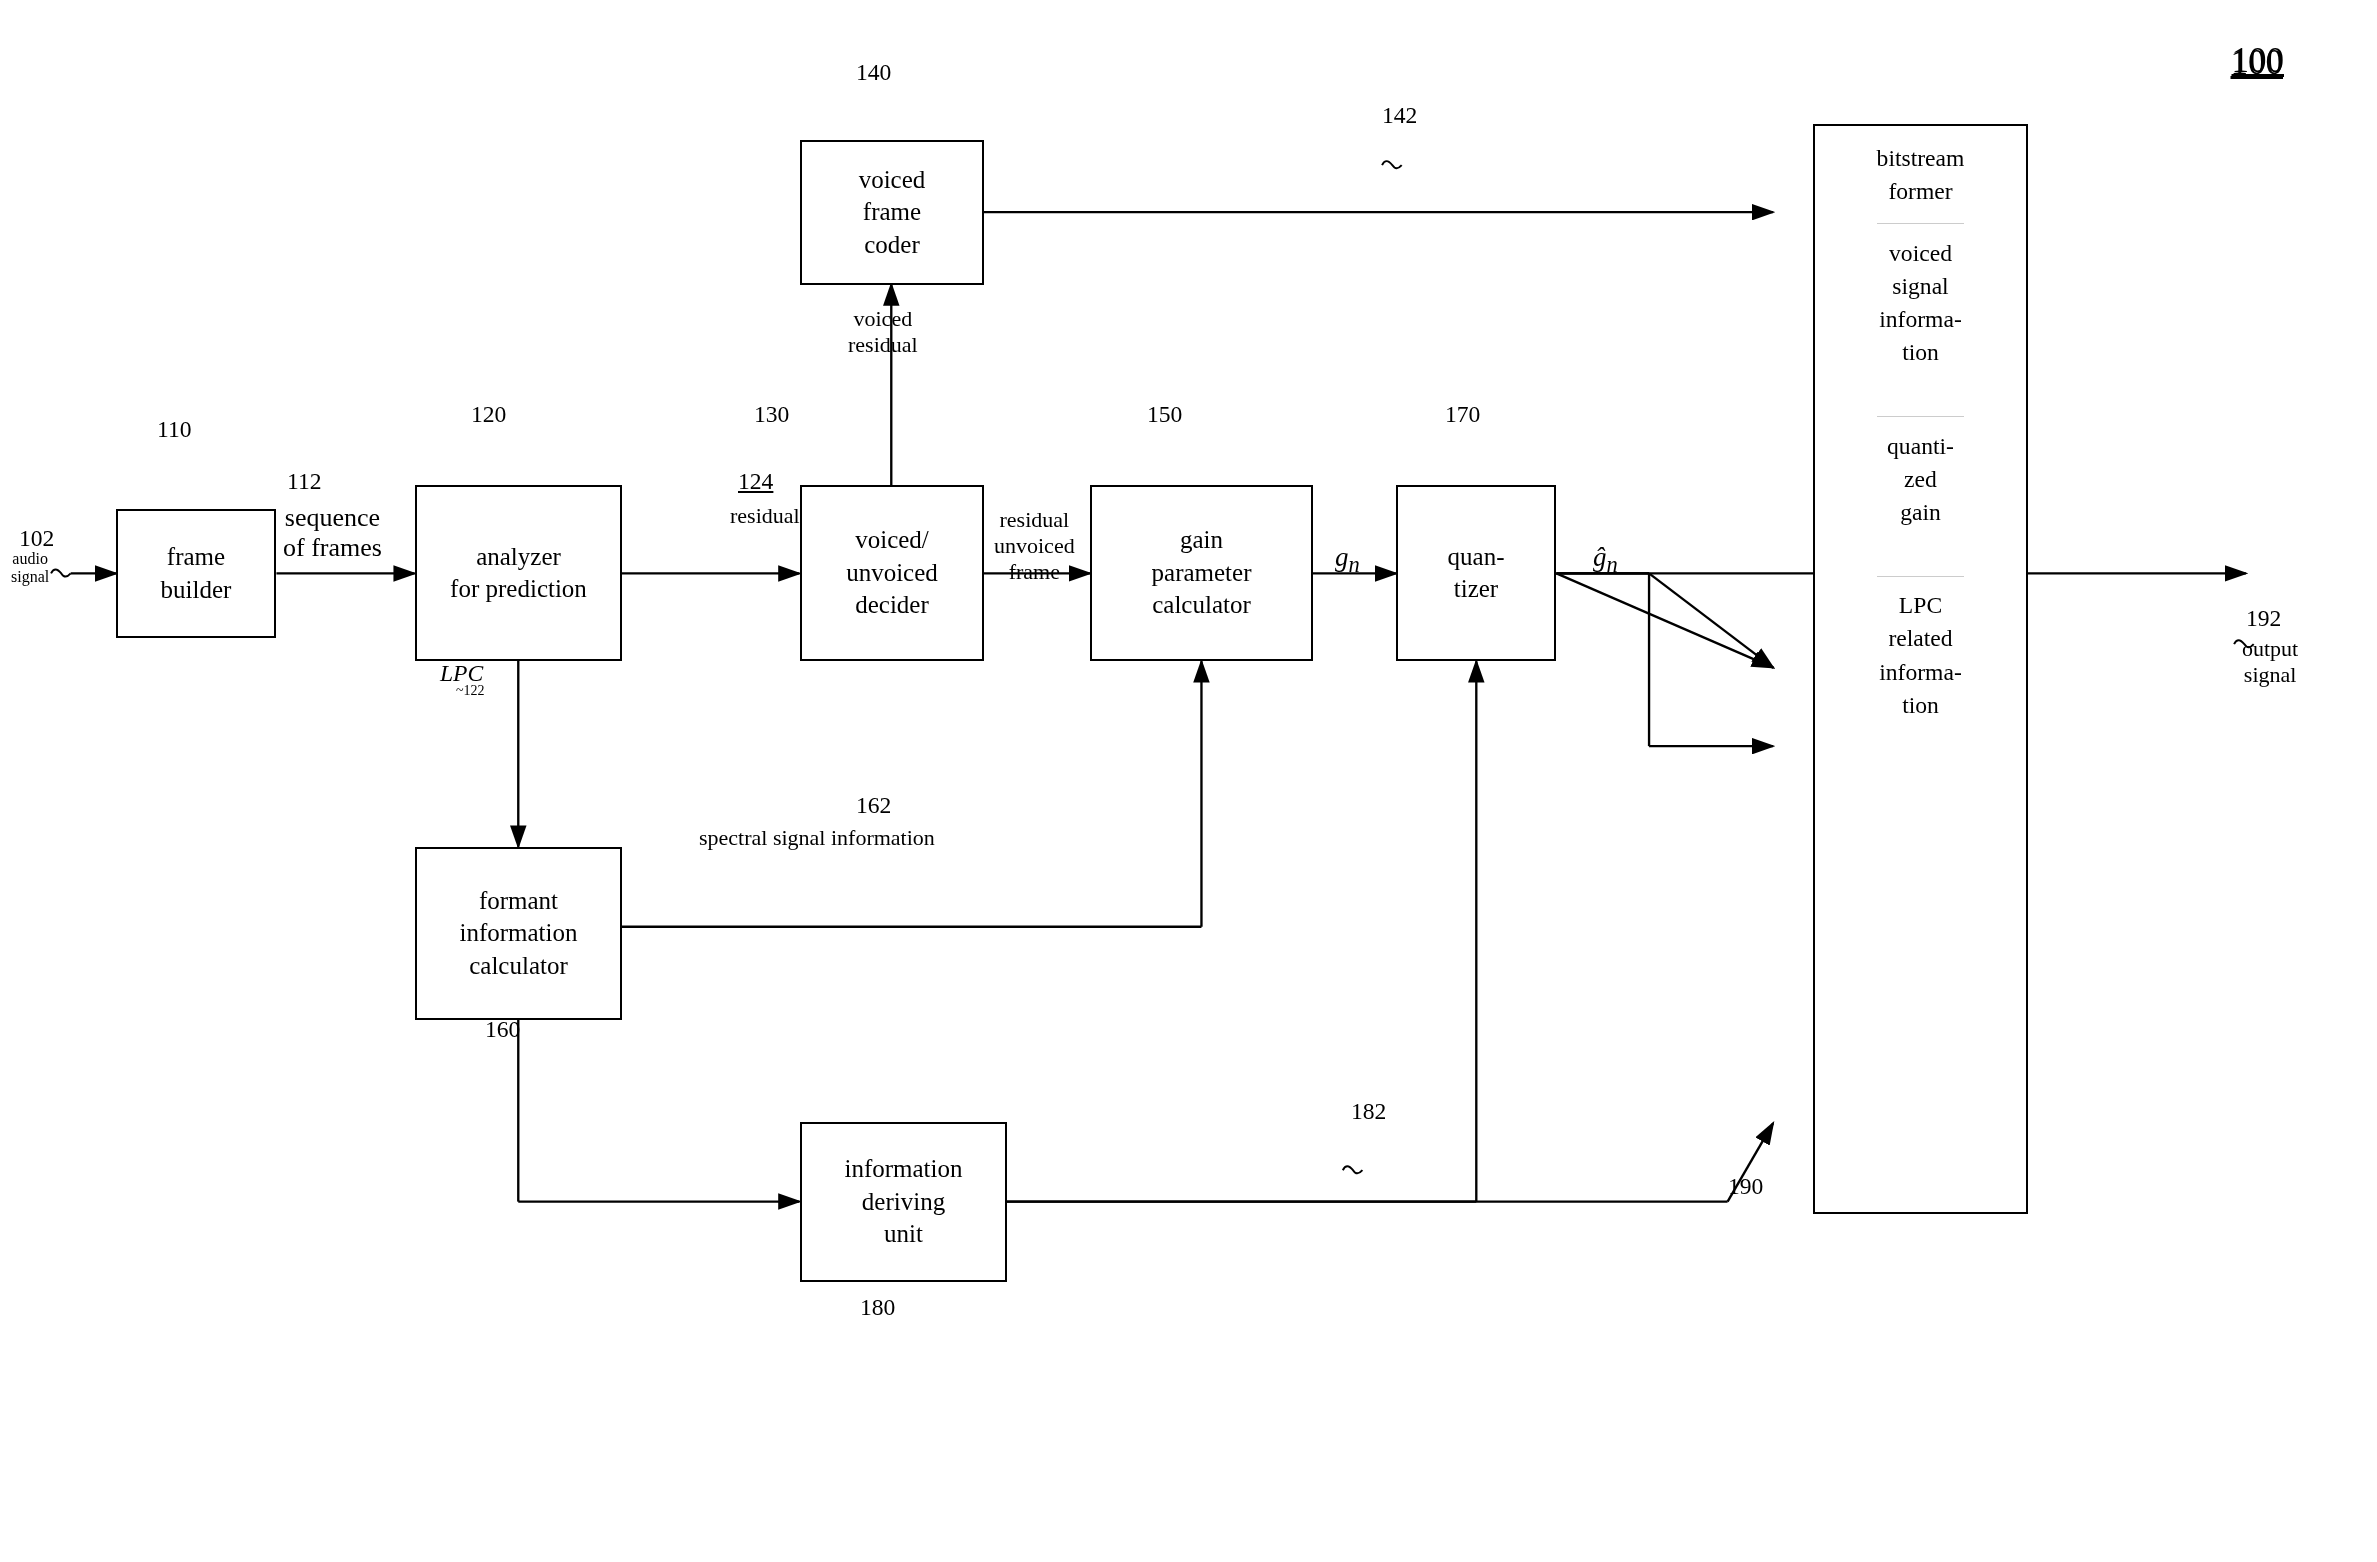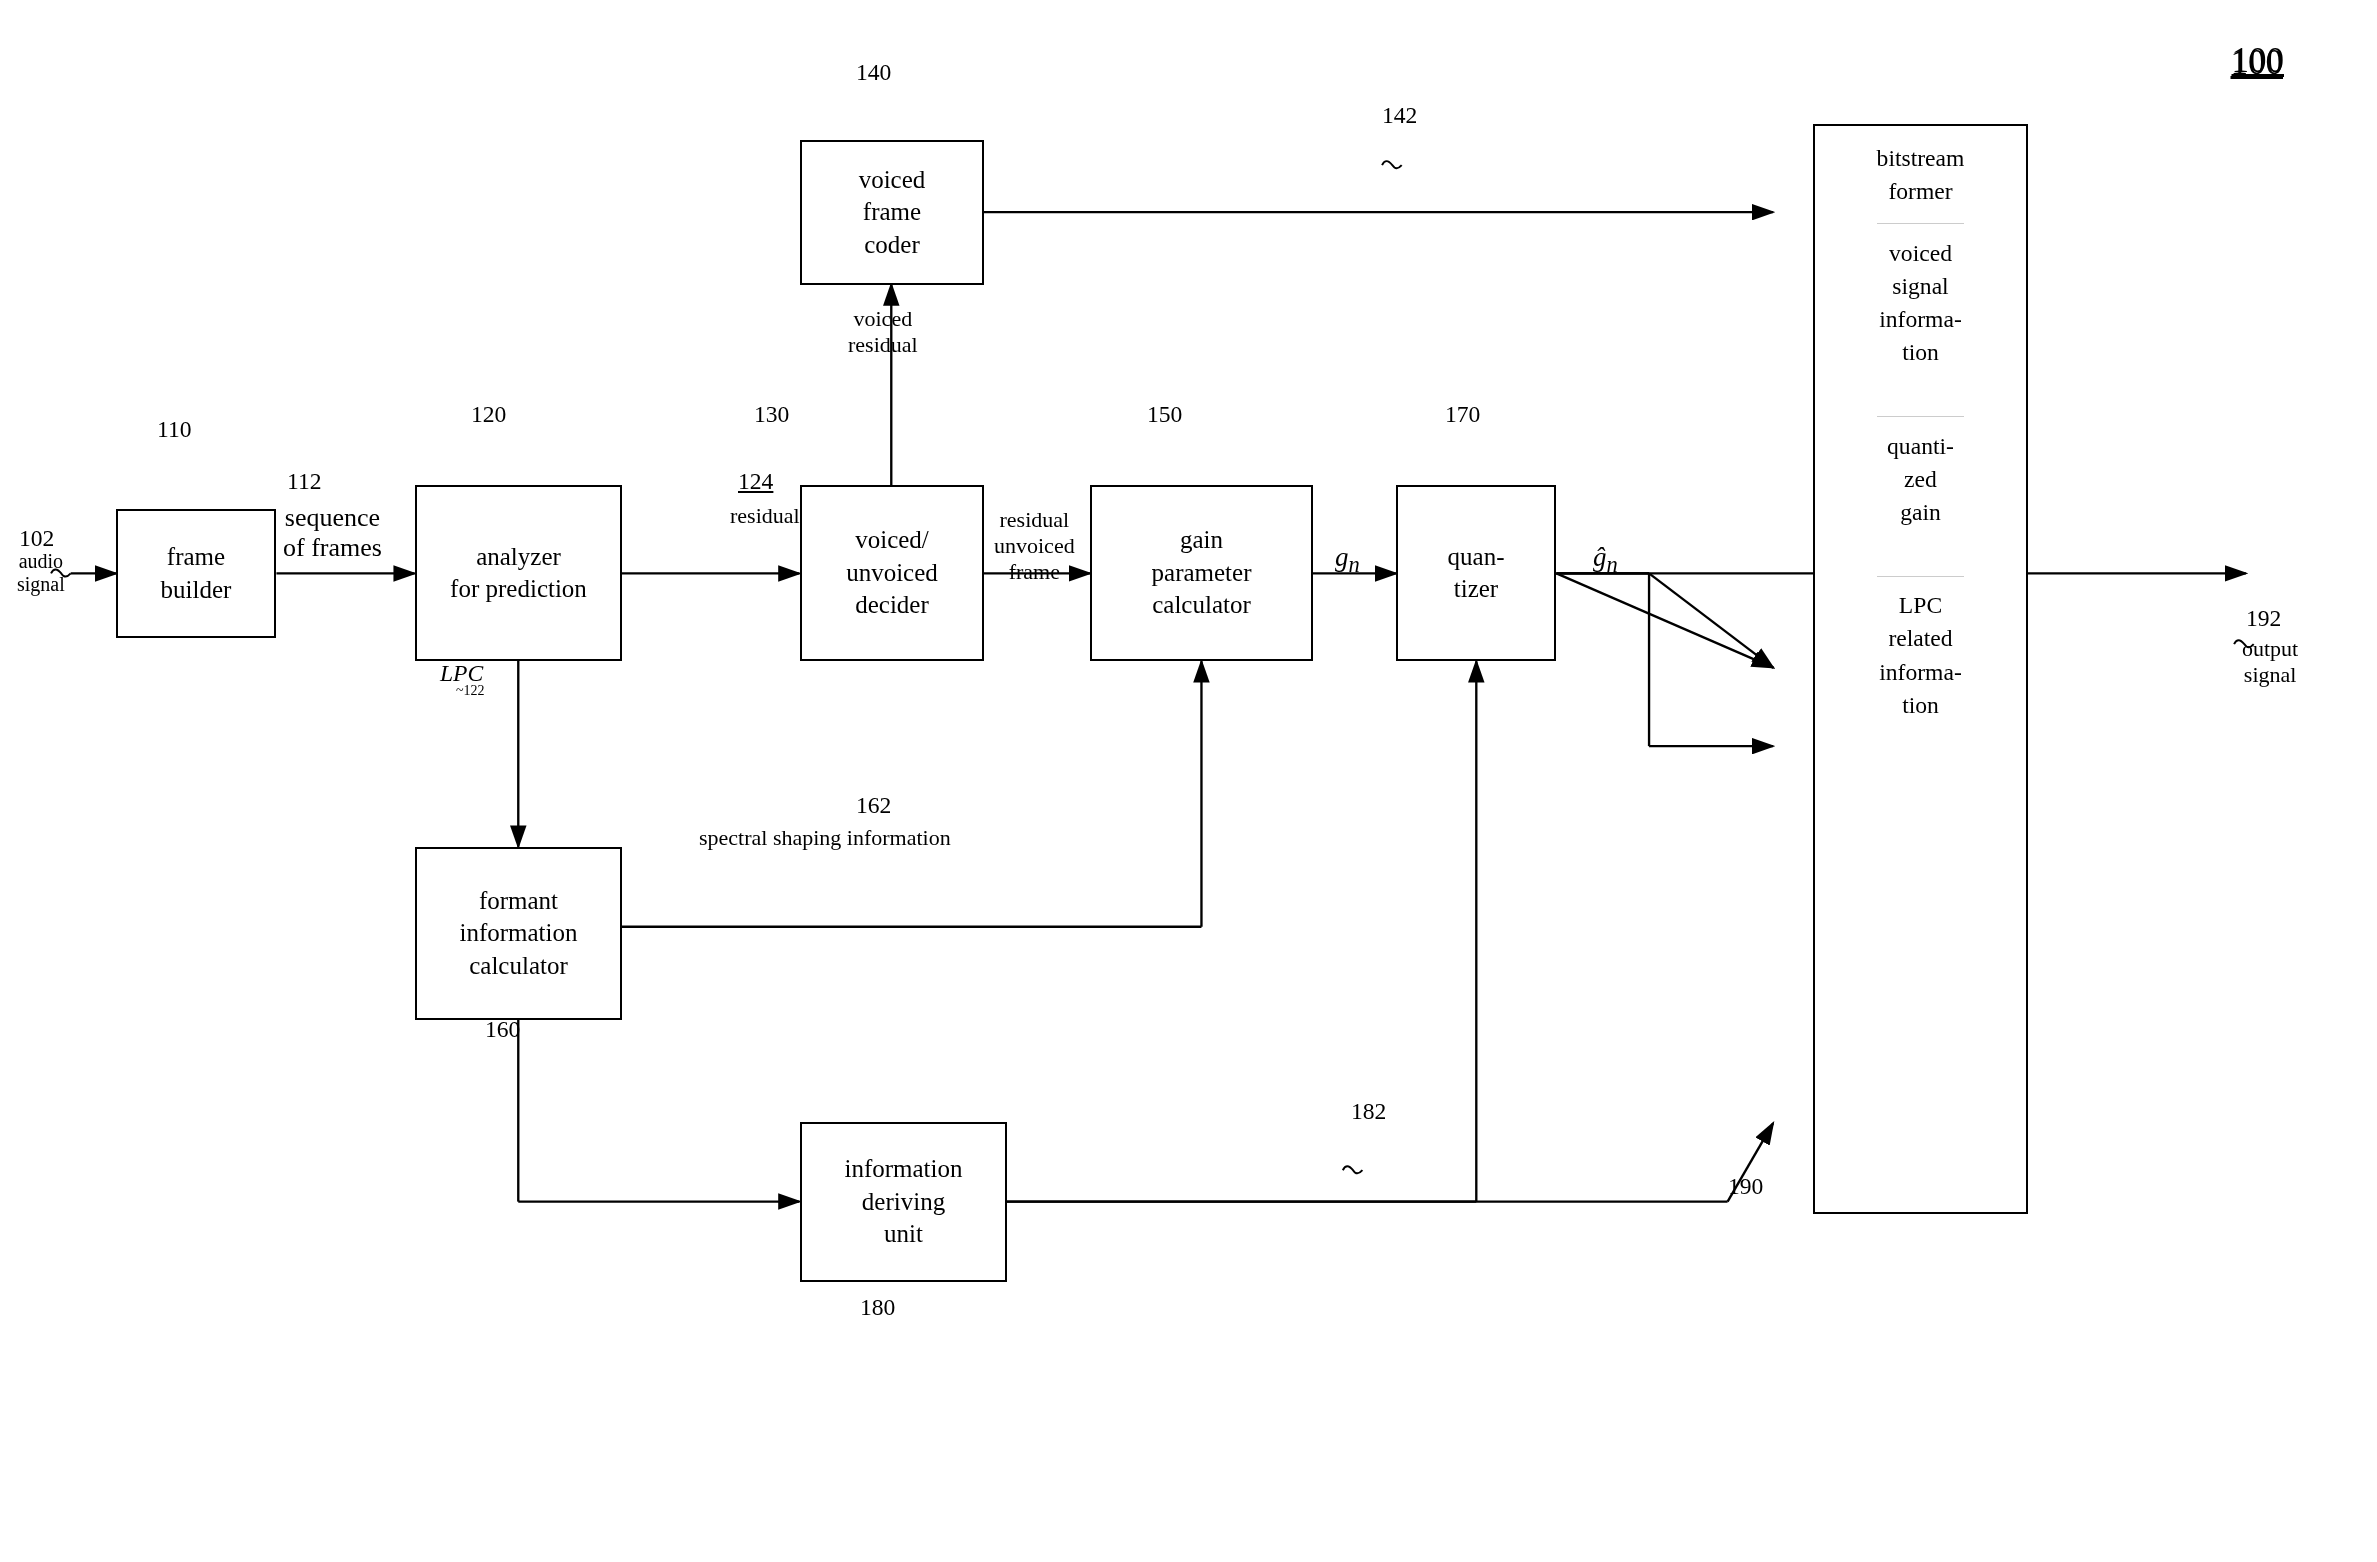--- a/index.html
+++ b/index.html
@@ -156,21 +156,21 @@
       <div style="margin-bottom:47px;border-top:0.8px solid #ccc;padding-top:12.6px;">voiced<br>signal<br>informa-<br>tion</div>
       <div style="margin-bottom:47px;border-top:0.8px solid #ccc;padding-top:12.6px;">quanti-<br>zed<br>gain</div>
       <div style="border-top:0.8px solid #ccc;padding-top:12.6px;">LPC<br>related<br>informa-<br>tion</div>
     </div>
   </div>
 
   <div class="fig-number" style="right:93px; top:41px;">100</div>
 
   <div class="label" style="left:19px; top:525px;">102</div>
 
-  <div class="label" style="left:17px; top:550px; font-size:20px;">audio<br>signal</div>
+  <div class="label" style="left:11px; top:550px; font-size:16px;">audio<br>signal</div>
 
   <div class="label" style="left:157px; top:416px;">110</div>
 
   <div class="label" style="left:287px; top:468px;">112</div>
   <div class="label" style="left:283px; top:503px; font-size:26px;">sequence<br>of frames</div>
 
   <div class="label" style="left:471px; top:401px;">120</div>
 
   <div class="label" style="left:456px; top:683px; font-size:14px;">~122</div>
 
@@ -196,21 +196,21 @@
   <div class="label" style="left:1445px; top:401px;">170</div>
 
   <div class="label" style="left:1593px; top:542px; font-size:27px; font-style:italic;">ĝ<sub>n</sub></div>
 
   <div class="label" style="left:2246px; top:605px;">192</div>
   <div class="label" style="left:2242px; top:636px; font-size:22px;">output<br>signal</div>
 
   <div class="label" style="left:485px; top:1016px;">160</div>
 
   <div class="label" style="left:856px; top:792px;">162</div>
-  <div class="label" style="left:699px; top:825px; font-size:22px;">spectral shaping information</div>
+  <div class="label" style="left:699px; top:825px; font-size:22px;">spectral signal information</div>
 
   <div class="label" style="left:860px; top:1294px;">180</div>
 
   <div class="label" style="left:1351px; top:1098px;">182</div>
 
   <div class="label" style="left:1728px; top:1173px;">190</div>
 
 </div>
 
 

